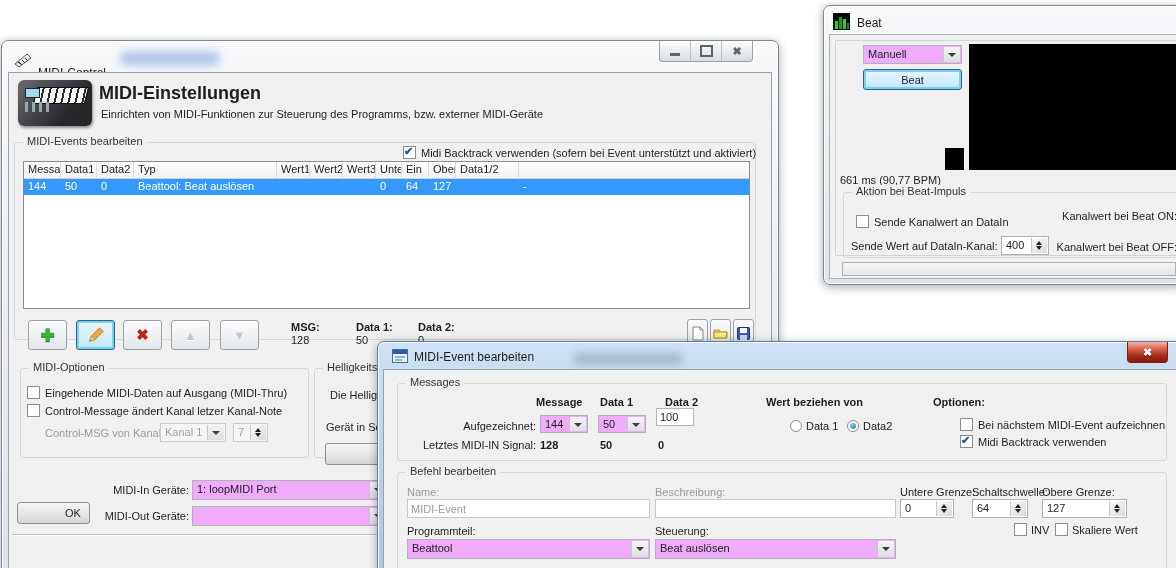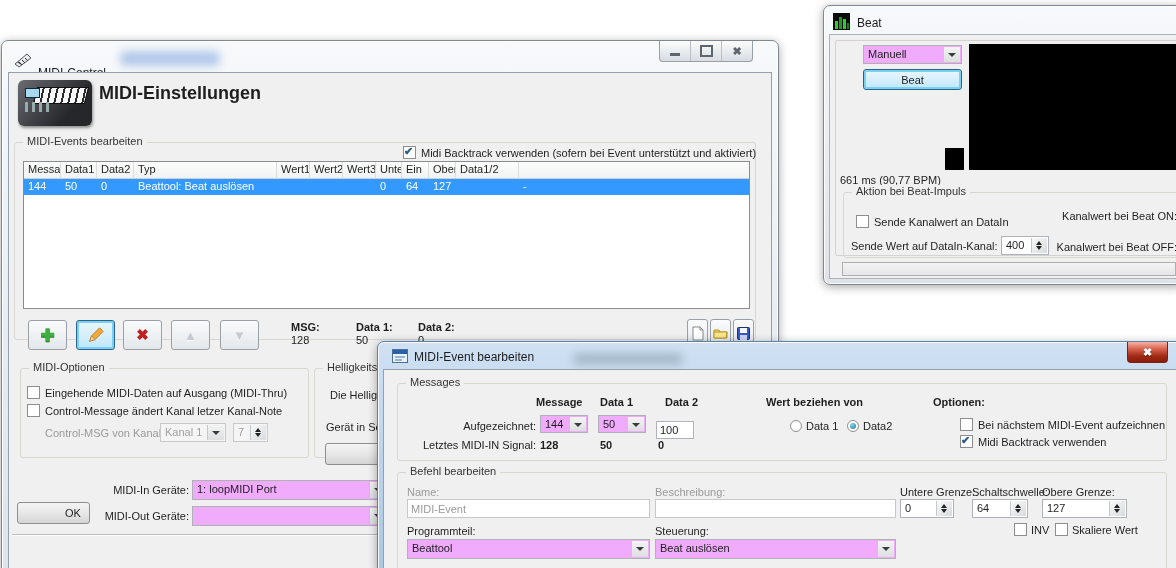--- a/index.html
+++ b/index.html
@@ -119,20 +119,21 @@
     </div>
 
     <div class="client" style="left:6px;right:6px;top:31px;bottom:-2px;">
 
       <div class="kbd" style="left:9px;top:7px;width:74px;height:46px;">
         <div class="keys"></div>
           <div class="screen"></div>
           <div class="knobs"></div>
       </div>
       <div class="lbl bold" style="left:90px;top:10px;font-size:18px;">MIDI-Einstellungen</div>
+      <div class="lbl" style="left:92px;top:35px;">Einrichten von MIDI-Funktionen zur Steuerung des Programms, bzw. externer MIDI-Geräte</div>
 
       <div class="groupbox" style="left:5px;top:69px;width:740px;height:196px;">
         <span class="grouplabel">MIDI-Events bearbeiten</span>
 
         <span class="cb checked" style="left:388px;top:3px;"></span>
         <div class="lbl" style="left:406px;top:4px;">Midi Backtrack verwenden (sofern bei Event unterstützt und aktiviert)</div>
 
         <div class="lv" style="left:8px;top:18px;width:725px;height:146px;">
           <div class="lv-head">
             <div class="lv-h" style="width:37px;">Message</div>
@@ -322,21 +323,21 @@
 
         <div class="lbl" style="left:25px;top:36px;width:113px;text-align:right;">Aufgezeichnet:</div>
         <div class="combo" style="left:142px;top:31px;width:48px;height:18px;">
           <span class="val">144</span>
           <span class="drop"></span>
         </div>
         <div class="combo" style="left:200px;top:31px;width:48px;height:18px;">
           <span class="val">50</span>
           <span class="drop"></span>
         </div>
-        <input class="textbox" style="left: 258px; top: 37px; width: 38px; height: 18px;" value="100">
+        <input class="textbox" style="left: 258px; top: 24px; width: 38px; height: 18px;" value="100">
 
         <span class="radio" style="left:392px;top:36px;"></span>
         <div class="lbl" style="left:408px;top:36px;">Data 1</div>
         <span class="radio sel" style="left:449px;top:36px;"></span>
         <div class="lbl" style="left:465px;top:36px;">Data2</div>
 
         <span class="cb" style="left:562px;top:34px;"></span>
         <div class="lbl" style="left:580px;top:35px;">Bei nächstem MIDI-Event aufzeichnen</div>
         <span class="cb checked" style="left:562px;top:51px;"></span>
         <div class="lbl" style="left:580px;top:52px;">Midi Backtrack verwenden</div>

